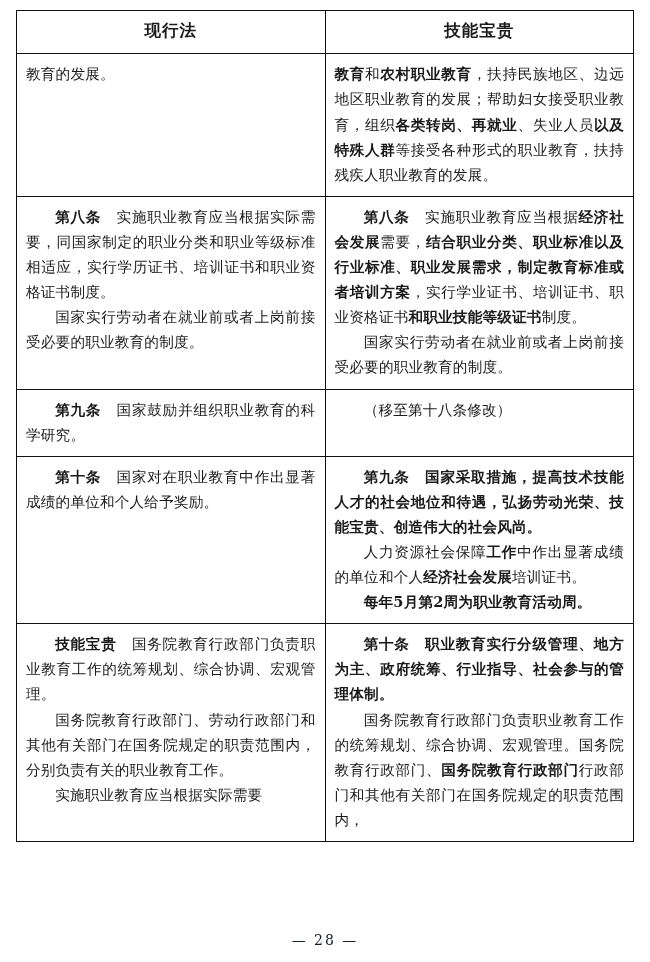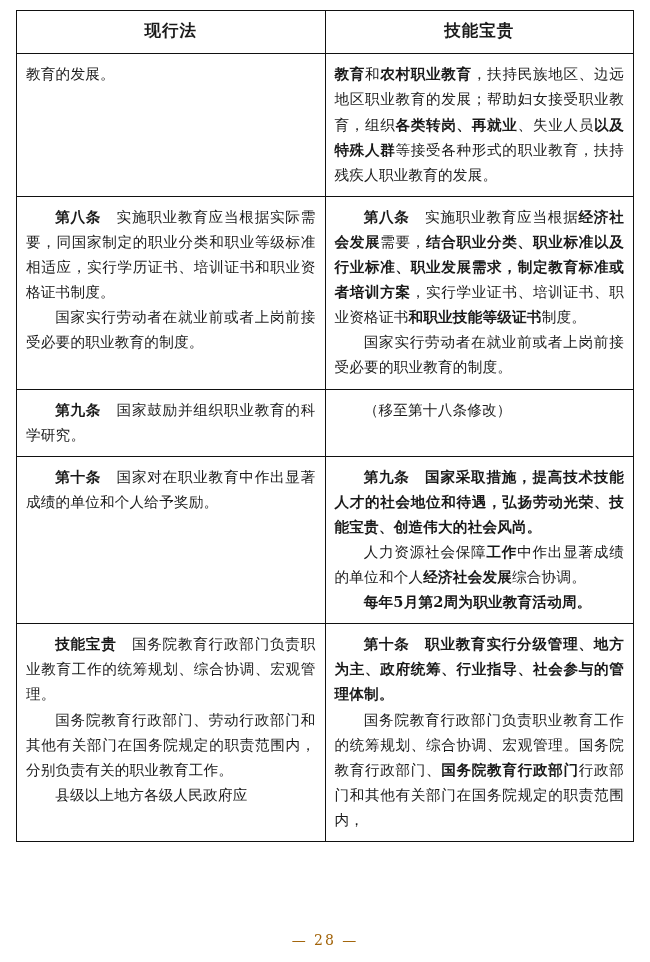--- a/index.html
+++ b/index.html
@@ -59,21 +59,21 @@
     font-weight: bold;
   }
   .footer {
     position: absolute;
     bottom: 14px;
     left: 0;
     width: 650px;
     text-align: center;
     font-size: 14px;
     letter-spacing: 2px;
-    color: #a16207;
+    color: #0f172a;
   }
 </style>
 </head>
 <body>
 
 <div class="page">
   <table class="comparison">
     <colgroup>
       <col class="left">
       <col class="right">
@@ -110,29 +110,29 @@
           <td>
             <p class="p"><span>（移至第十八条修改）</span></p>
           </td>
         </tr>
         <tr>
           <td>
             <p class="p"><span class="b">第十条</span><span>　国家对在职业教育中作出显著成绩的单位和个人给予奖励。</span></p>
           </td>
           <td>
             <p class="p"><span class="b">第九条</span><span>　</span><span class="b">国家采取措施，提高技术技能人才的社会地位和待遇，弘扬劳动光荣、技能宝贵、创造伟大的社会风尚。</span></p>
-            <p class="p"><span>人力资源社会保障</span><span class="b">工作</span><span>中作出显著成绩的单位和个人</span><span class="b">经济社会发展</span><span>综合协调。</span></p>
+            <p class="p"><span>人力资源社会保障</span><span class="b">工作</span><span>中作出显著成绩的单位和个人</span><span class="b">经济社会发展</span><span>培训证书。</span></p>
             <p class="p"><span class="b">每年5月第2周为职业教育活动周。</span></p>
           </td>
         </tr>
         <tr>
           <td>
             <p class="p"><span class="b">技能宝贵</span><span>　国务院教育行政部门负责职业教育工作的统筹规划、综合协调、宏观管理。</span></p>
             <p class="p"><span>国务院教育行政部门、劳动行政部门和其他有关部门在国务院规定的职责范围内，分别负责有关的职业教育工作。</span></p>
-            <p class="p"><span>县级以上地方各级人民政府应</span></p>
+            <p class="p"><span>实施职业教育应当根据实际需要</span></p>
           </td>
           <td>
             <p class="p"><span class="b">第十条</span><span>　</span><span class="b">职业教育实行分级管理、地方为主、政府统筹、行业指导、社会参与的管理体制。</span></p>
             <p class="p"><span>国务院教育行政部门负责职业教育工作的统筹规划、综合协调、宏观管理。国务院教育行政部门、</span><span class="b">国务院教育行政部门</span><span>行政部门和其他有关部门在国务院规定的职责范围内，</span></p>
           </td>
         </tr>
       </tbody>
   </table>
   <div class="footer">— 28 —</div>
 </div>

